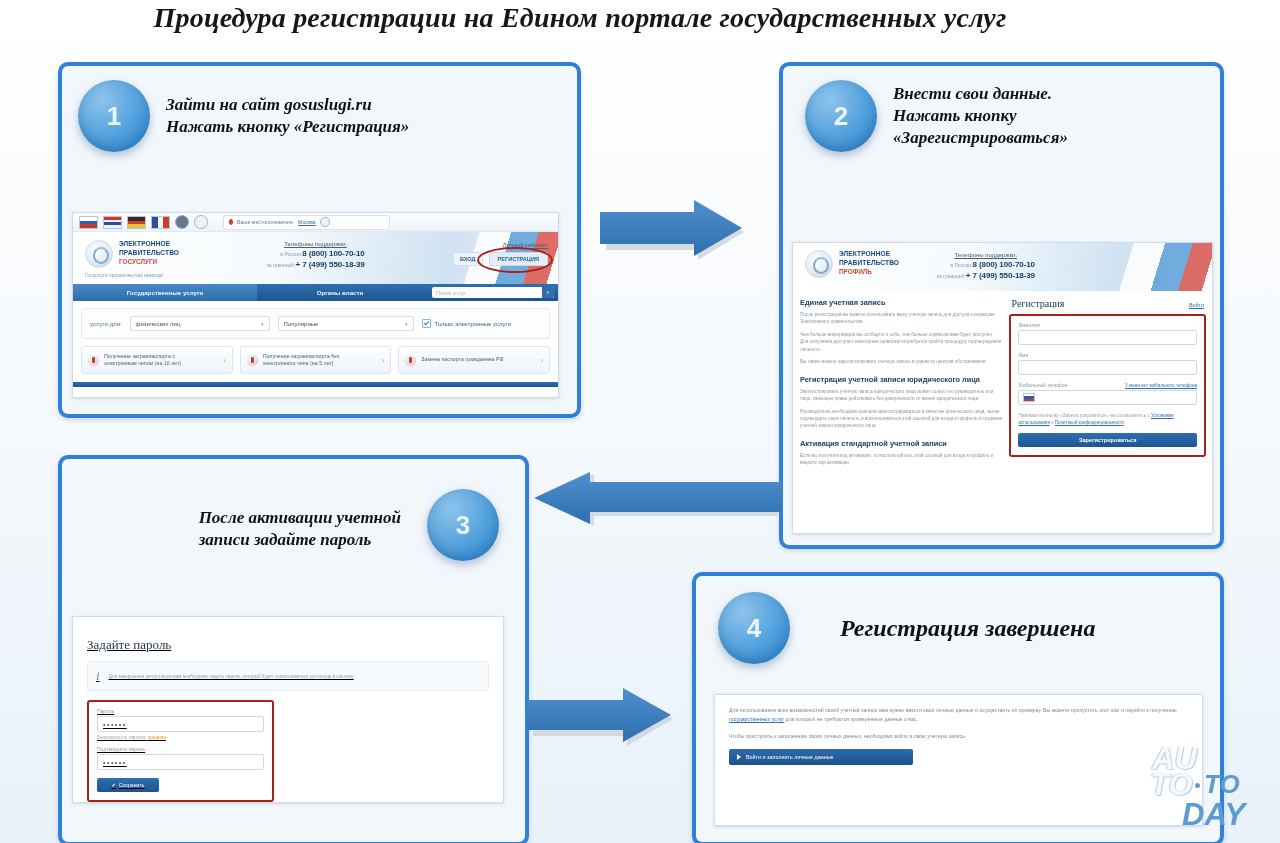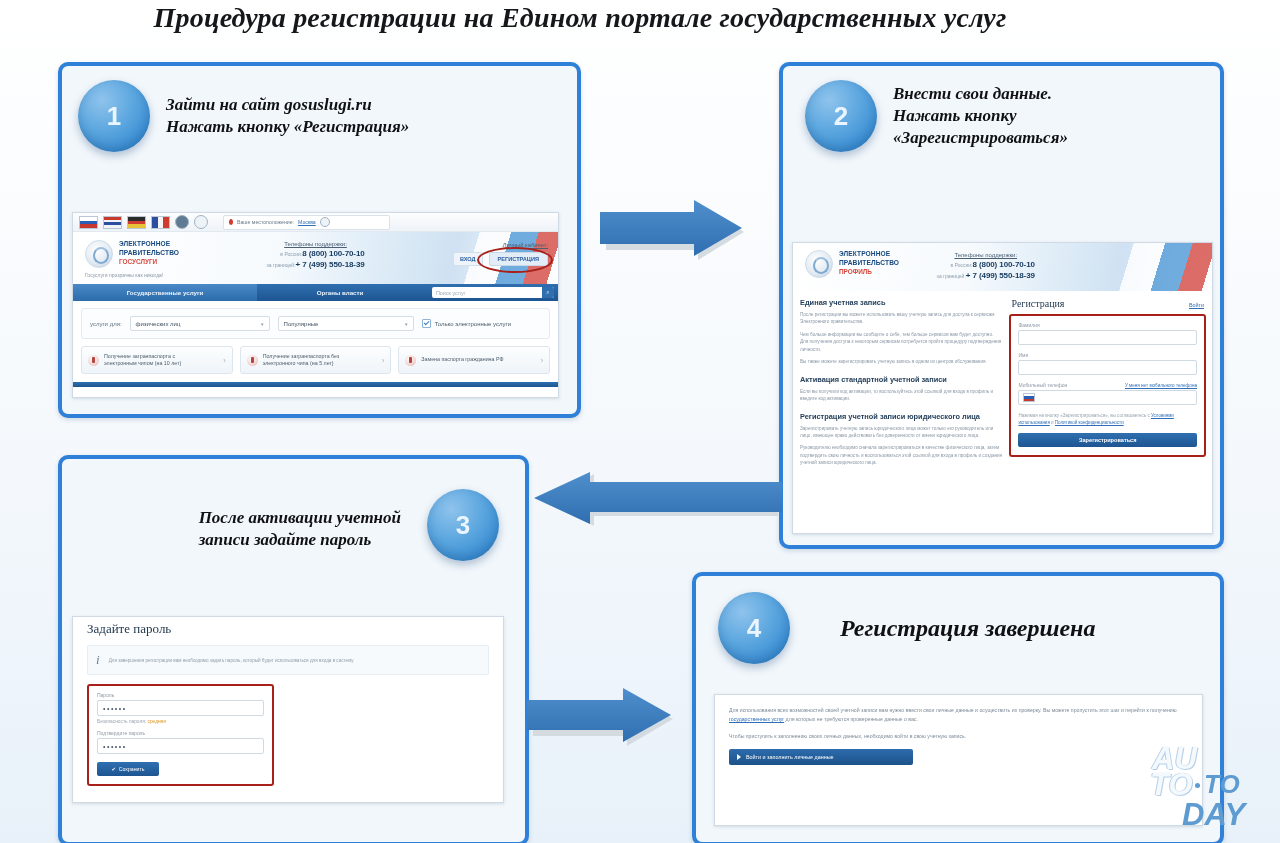--- a/index.html
+++ b/index.html
@@ -176,21 +176,21 @@
   .fldrow{display:flex;justify-content:space-between;align-items:baseline;}
   .fldrow .hint{font-size:4.6px;color:#2f6fb8;text-decoration:underline;}
   .consent{font-size:4.5px;line-height:1.6;color:#97a3af;margin:1px 0 7px 0;}
   .consent .lnk{color:#2f6fb8;text-decoration:underline;}
   .bluebtn{
     height:14px;background:linear-gradient(180deg,#2f6fb0,#1d5591);border-radius:2px;
     display:flex;align-items:center;justify-content:center;color:#fff;font-size:5.6px;font-weight:700;
   }
 
   
-  .pw-wrap{padding:4px 14px;}
+  .pw-wrap{padding:20px 14px;text-decoration:underline;}
   .pw-title{font-family:"Liberation Serif",serif;font-size:13px;color:#233a50;margin-bottom:8px;}
   .pw-info{
     background:#f7fafc;border:1px solid #e7eef4;border-radius:2px;
     display:flex;align-items:center;gap:9px;padding:6px 8px;margin-bottom:9px;
   }
   .pw-info .i{font-family:"Liberation Serif",serif;font-style:italic;font-size:13px;color:#6d8296;}
   .pw-info .t{font-size:4.6px;color:#93a0ac;}
   .pwbox{border:2px solid #a8201a;border-radius:3px;padding:6px 8px 8px 8px;width:167px;}
   .pw-lbl{font-size:5px;color:#8d9aa7;margin-bottom:2px;}
   .pw-fld{
@@ -387,27 +387,27 @@
       <div class="s2left">
         <div>
           <div class="s2h">Единая учетная запись</div>
           <div class="s2p">После регистрации вы можете использовать вашу учетную запись для доступа к сервисам Электронного правительства.</div>
           <div class="s2p">Чем больше информации вы сообщите о себе, тем больше сервисов вам будет доступно. Для получения доступа к некоторым сервисам потребуется пройти процедуру подтверждения личности.</div>
           <div class="s2p">
             <span>Вы также можете зарегистрировать учетную запись в одном из центров обслуживания.</span>
           </div>
         </div>
         <div class="s2sec">
-          <div class="s2h">Активация стандартной учетной записи</div>
-          <div class="s2p">Если вы получили код активации, то воспользуйтесь этой ссылкой для входа в профиль и введите код активации.</div>
-        </div>
-        <div class="s2sec">
           <div class="s2h">Регистрация учетной записи юридического лица</div>
           <div class="s2p">Зарегистрировать учетную запись юридического лица может только его руководитель или лицо, имеющее право действовать без доверенности от имени юридического лица.</div>
           <div class="s2p">Руководителю необходимо сначала зарегистрироваться в качестве физического лица, затем подтвердить свою личность и воспользоваться этой ссылкой для входа в профиль и создания учетной записи юридического лица.</div>
+        </div>
+        <div class="s2sec">
+          <div class="s2h">Активация стандартной учетной записи</div>
+          <div class="s2p">Если вы получили код активации, то воспользуйтесь этой ссылкой для входа в профиль и введите код активации.</div>
         </div>
       </div>
 
       <div class="s2right">
         <div class="reg-title-row">
           <span class="reg-title">Регистрация</span>
           <span class="reg-login">Войти</span>
         </div>
         <div class="regbox">
           <div class="fld-lbl">Фамилия</div>

